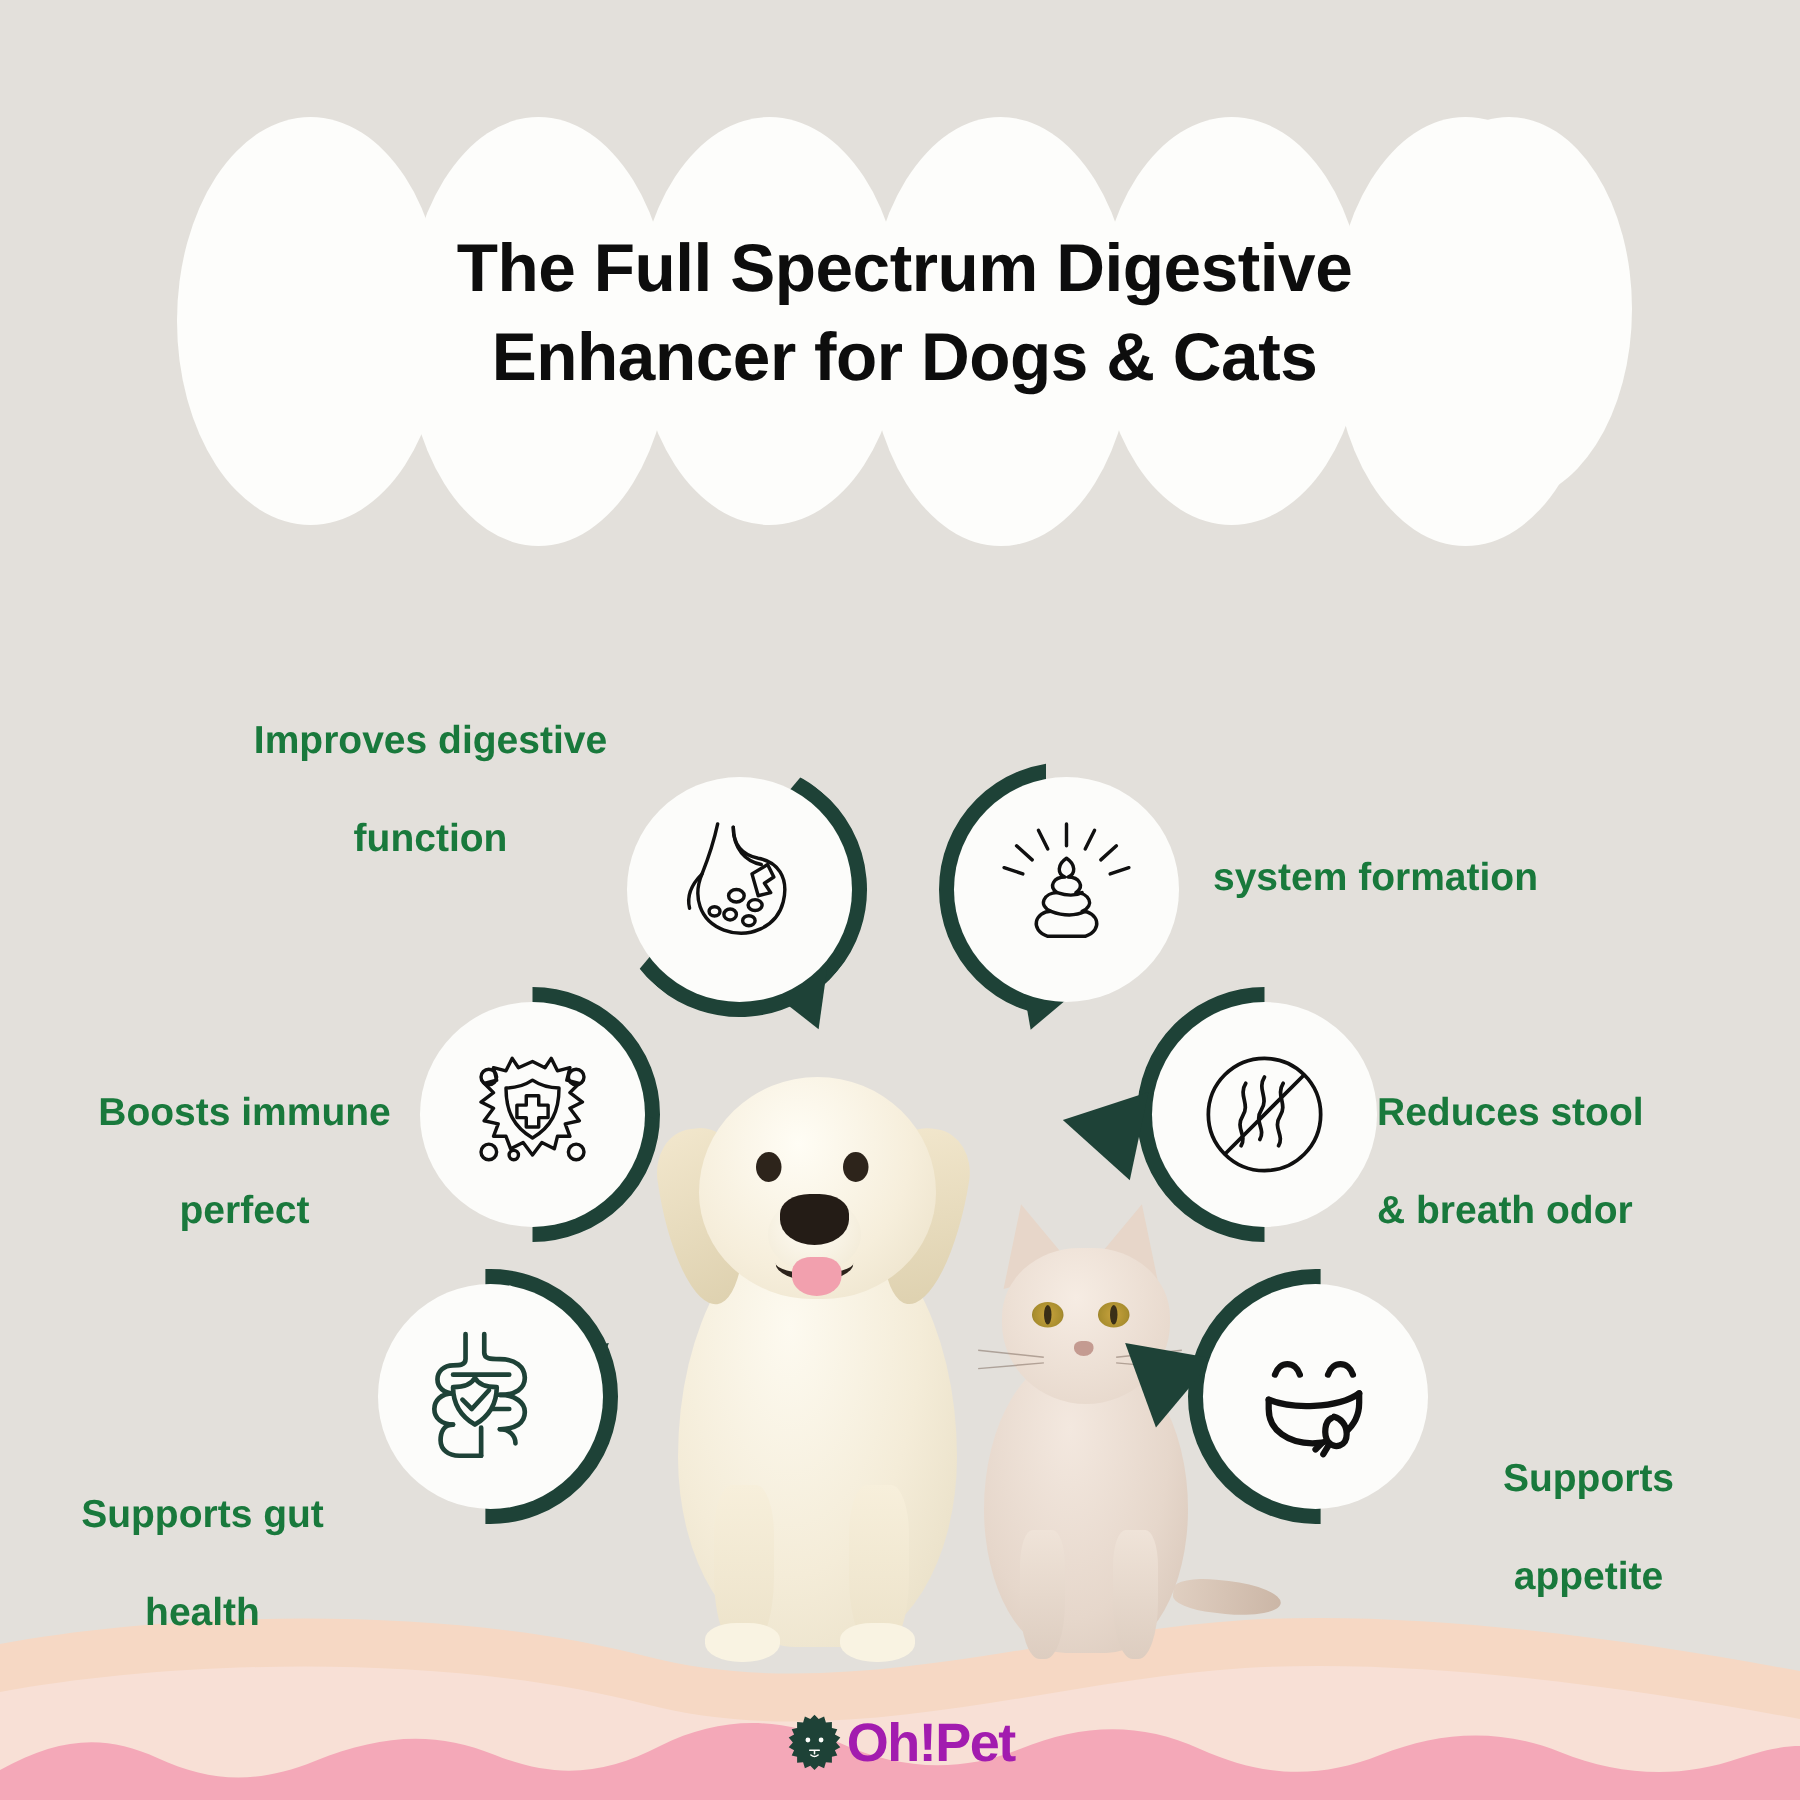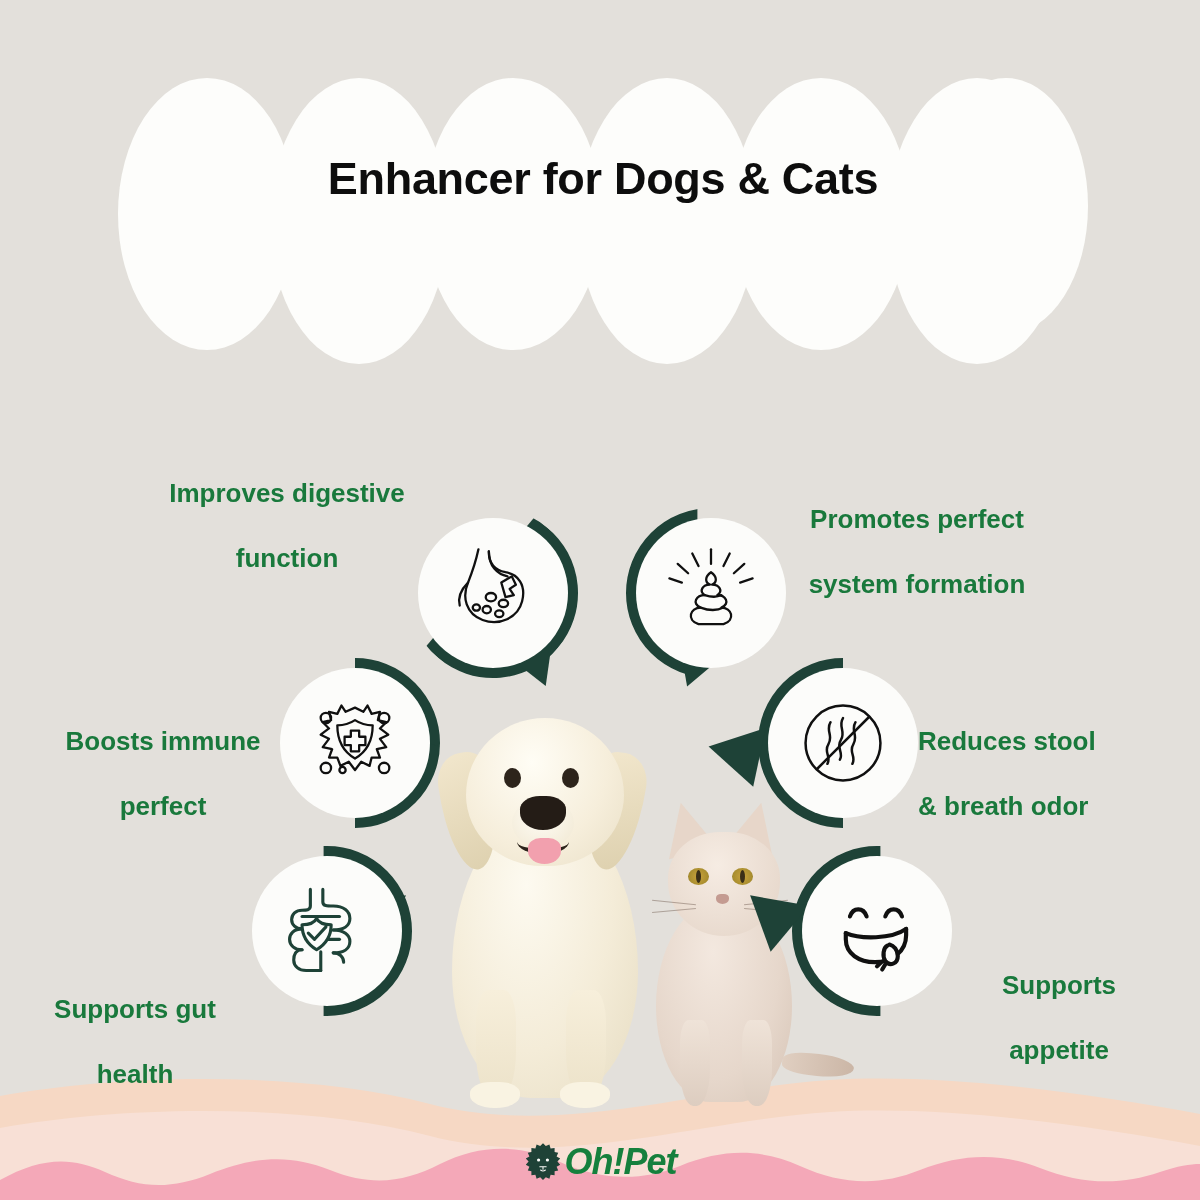--- a/index.html
+++ b/index.html
@@ -276,41 +276,41 @@
     display: flex;
     align-items: center;
     justify-content: center;
     gap: 0px;
     z-index: 8;
   }
   #logo .mark { width: 40px; height: 40px; display:block; margin-right: 1px; }
   #logo .word {
     font-size: 36px;
     font-weight: 800;
-    color: #15803d;
+    color: #a21caf;
     letter-spacing: -1px;
     line-height: 1;
-    font-style: italic;
   }
 </style>
 </head>
 <body>
 
 <div id="stage">
 
   <div id="title-banner">
     <div class="cloud-blob" style="left:0px;   width:178px; height:272px;"></div>
     <div class="cloud-blob" style="left:152px; width:178px; height:286px;"></div>
     <div class="cloud-blob" style="left:306px; width:178px; height:272px;"></div>
     <div class="cloud-blob" style="left:460px; width:178px; height:286px;"></div>
     <div class="cloud-blob" style="left:614px; width:178px; height:272px;"></div>
     <div class="cloud-blob" style="left:770px; width:178px; height:286px;"></div>
     <div class="cloud-blob" style="left:806px; width:164px; height:256px;"></div>
 
     <div id="title-text">
+      <span class="tline">The Full Spectrum Digestive</span>
       <span class="tline">Enhancer for Dogs &amp; Cats</span>
     </div>
   </div>
 
   <div id="pets">
     <div class="pup-body"></div>
     <div class="pup-leg l"></div>
     <div class="pup-leg r"></div>
     <div class="pup-paw l"></div>
     <div class="pup-paw r"></div>
@@ -374,21 +374,21 @@
         <path d="M82 22 L72 31"></path>
         <path d="M10 36 L22 40"></path>
         <path d="M90 36 L78 40"></path>
         <path d="M50 30 C44 34 44 40 49 42 C42 42 38 48 44 52 C36 52 31 60 40 64 C30 64 26 76 38 80 L62 80 C74 76 70 64 60 64 C69 60 64 52 56 52 C62 48 58 42 51 42 C56 40 56 34 50 30 Z"></path>
         <path d="M44 52 C50 54 56 54 60 52"></path>
         <path d="M40 64 C48 67 56 67 62 64"></path>
       </svg>
     </div>
   </div>
   <div class="label" id="label-stool">
-    <span>Promotes perfect</span><br>
+    <br>
     <span>system formation</span>
   </div>
 
   <div class="bubble" id="bubble-immune">
     <div class="ring"></div>
     <div class="tail"></div>
     <div class="disc">
       <svg viewBox="0 0 100 100" fill="none" stroke="#101010" stroke-width="2.2" stroke-linecap="round" stroke-linejoin="round">
         <path d="M50 16 L58 20 L62 14 L66 22 L74 20 L72 28 L80 30 L74 36 L82 42 L74 46 L80 54 L71 56 L74 64 L66 64 L64 72 L56 68 L50 76 L44 68 L36 72 L33 64 L25 64 L28 56 L19 54 L25 46 L17 42 L25 36 L19 30 L27 28 L25 20 L33 22 L37 14 L41 20 Z"></path>
         <path d="M50 28 C44 32 38 33 33 33 C33 48 38 58 50 65 C62 58 67 48 67 33 C62 33 56 32 50 28 Z"></path>

